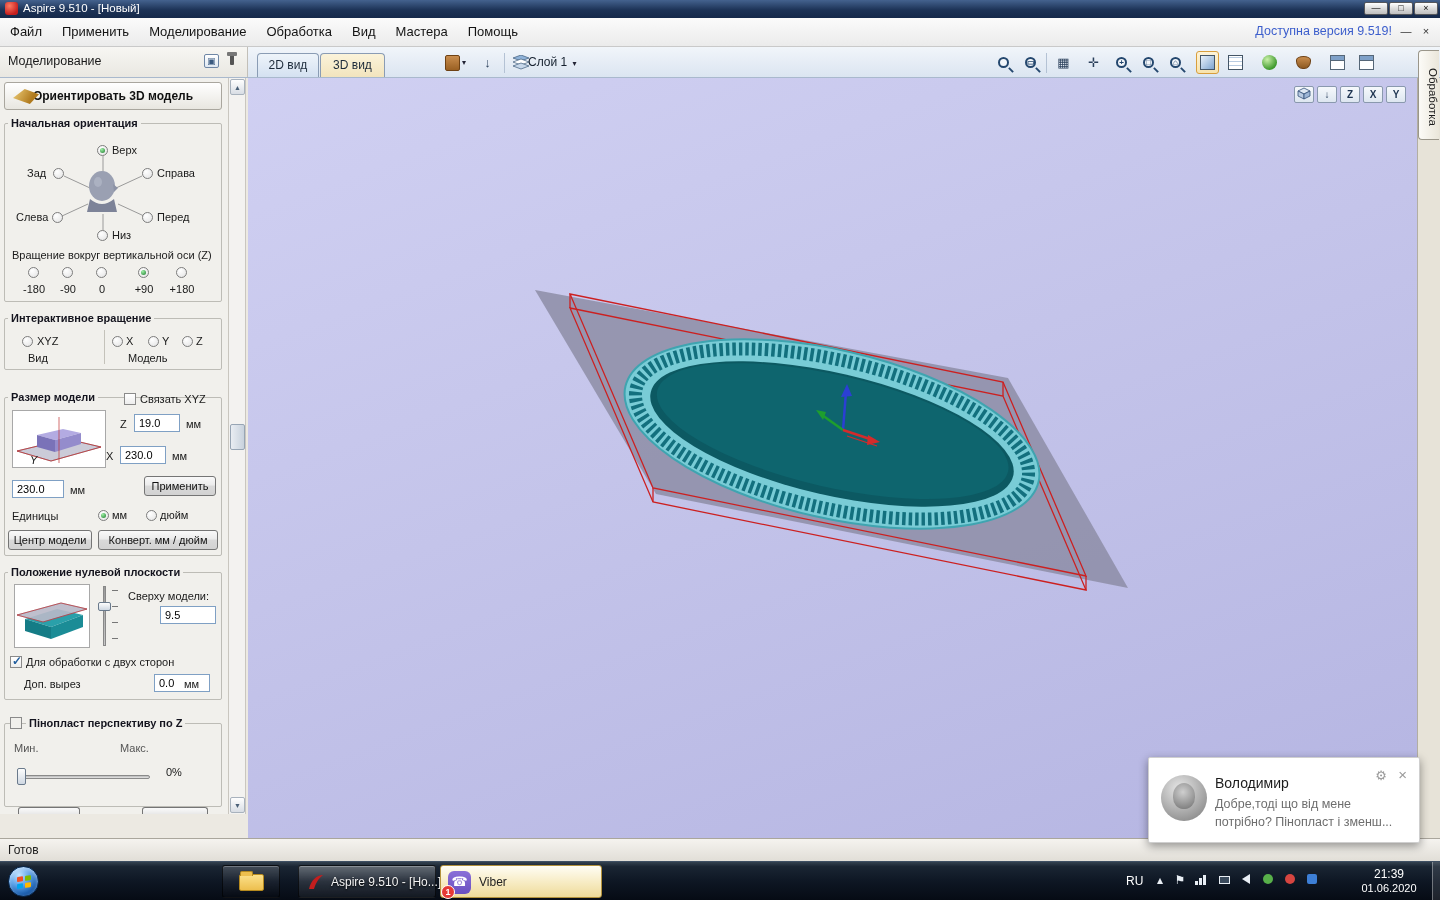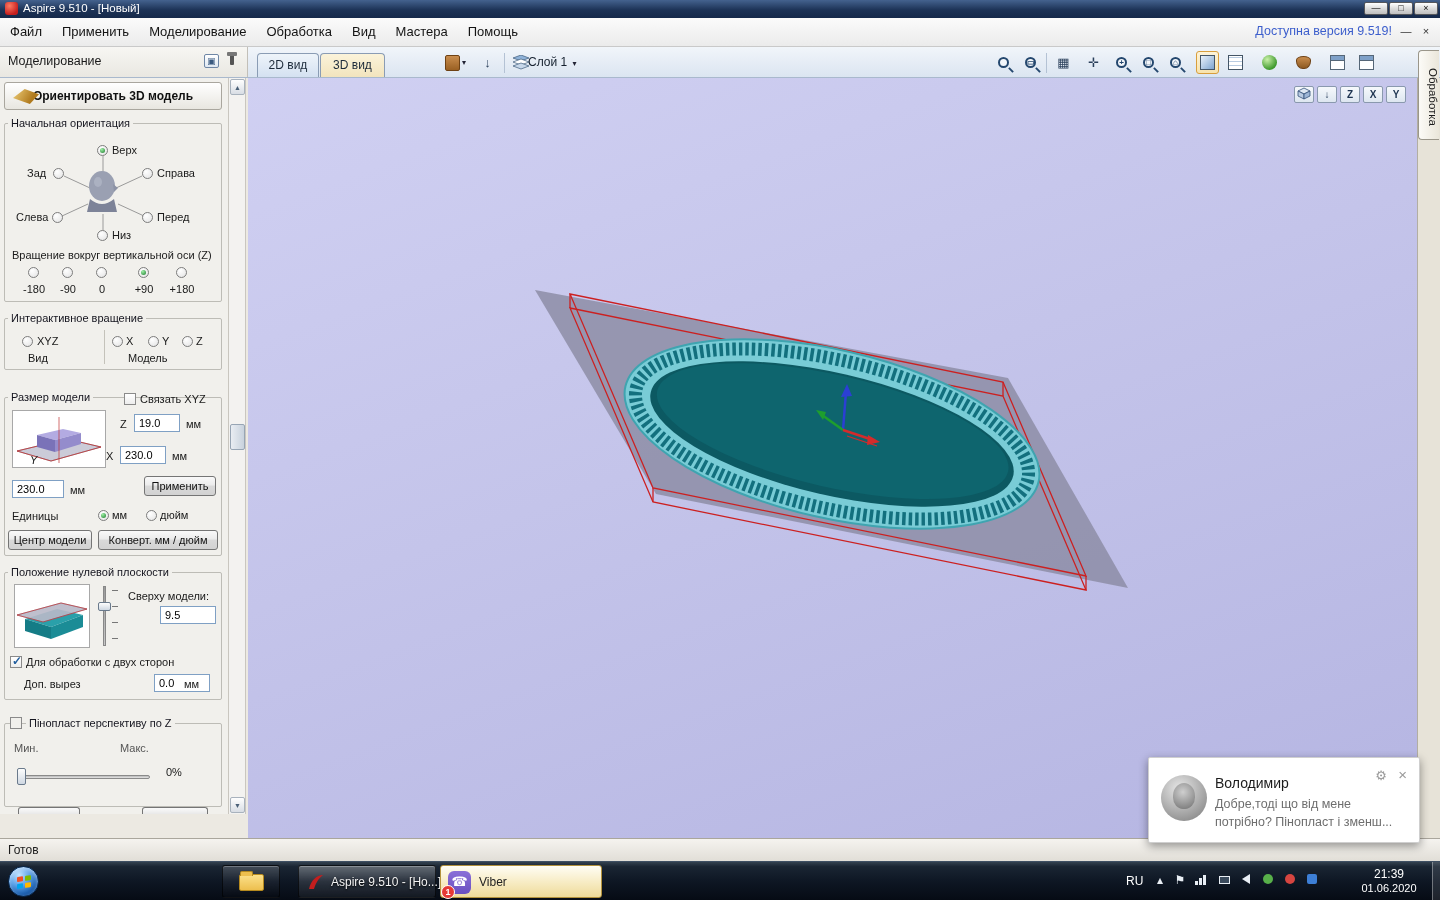--- a/index.html
+++ b/index.html
@@ -42,21 +42,21 @@
 .sq-shade{width:15px;height:15px;border:1px solid #456;background:linear-gradient(135deg,#eaf2fb,#7da4cf)}
 .sq-wire{width:15px;height:15px;border:1px solid #456;background:repeating-linear-gradient(0deg,#fff 0 3px,#b9cce2 3px 4px)}
 .ball{width:15px;height:15px;border-radius:50%;background:radial-gradient(circle at 35% 30%,#c9f0a8,#3f9a2e 70%)}
 .cyl{width:15px;height:13px;background:linear-gradient(#c98d4e,#8e5a22);border-radius:50% 50% 45% 45%/30% 30% 60% 60%;border:1px solid #6e4114}
 .sheet{width:15px;height:15px;background:#fff;border:1px solid #567}
 .sheet::after{content:"";display:block;height:4px;background:#7ea0c8;border-bottom:1px solid #567}
 
 
 #panel{position:absolute;left:0;top:78px;width:229px;height:736px;background:#f1f0ec;border-right:1px solid #c9c6bf;overflow:hidden}
 .groupbox{position:absolute;border:1px solid #bdbcb6;border-radius:2px}
-.gtitle{position:absolute;font-size:11px;font-weight:normal;color:#14141e;background:#f1f0ec;padding:0 3px;white-space:nowrap}
+.gtitle{position:absolute;font-size:11px;font-weight:bold;color:#14141e;background:#f1f0ec;padding:0 3px;white-space:nowrap}
 .lbl{position:absolute;font-size:11px;color:#1a1a1a;white-space:nowrap}
 .radio{position:absolute;width:11px;height:11px;border-radius:50%;border:1px solid #7d7d7d;background:radial-gradient(circle at 35% 30%,#fff,#e2e2e2)}
 .radio.on::after{content:"";position:absolute;left:2px;top:2px;width:5px;height:5px;border-radius:50%;background:radial-gradient(circle at 35% 30%,#9ef0a6,#1c7a2c)}
 .checkbox{position:absolute;width:12px;height:12px;border:1px solid #8a8a8a;background:linear-gradient(#fff,#ededed)}
 .checkbox.on::after{content:"✓";position:absolute;left:1px;top:-3px;font-size:12px;font-weight:bold;color:#215e9e}
 .field{position:absolute;height:18px;border:1px solid #7fa0c4;background:#fff;font-size:11px;padding:1px 4px;color:#000;font-family:"Liberation Sans",sans-serif}
 .btn{position:absolute;border:1px solid #757575;border-radius:3px;background:linear-gradient(#f9f9f9,#ebebeb 45%,#d9d9d9 50%,#d2d2d2);font-size:11px;color:#111;text-align:center;cursor:default}
 #orient-head{position:absolute;left:4px;top:4px;width:218px;height:28px;border:1px solid #a9a69e;border-radius:3px;background:linear-gradient(#ffffff,#e8e6e0);text-align:center;font-size:12px;font-weight:bold;line-height:26px;color:#111}
 #orient-ico{position:absolute;left:8px;top:6px;width:26px;height:15px;background:linear-gradient(120deg,#efcf7a,#b07a1e 70%);clip-path:polygon(0 60%,45% 0,100% 35%,65% 100%);}
 .thumb{position:absolute;background:#fff;border:1px solid #a8a8a8}

